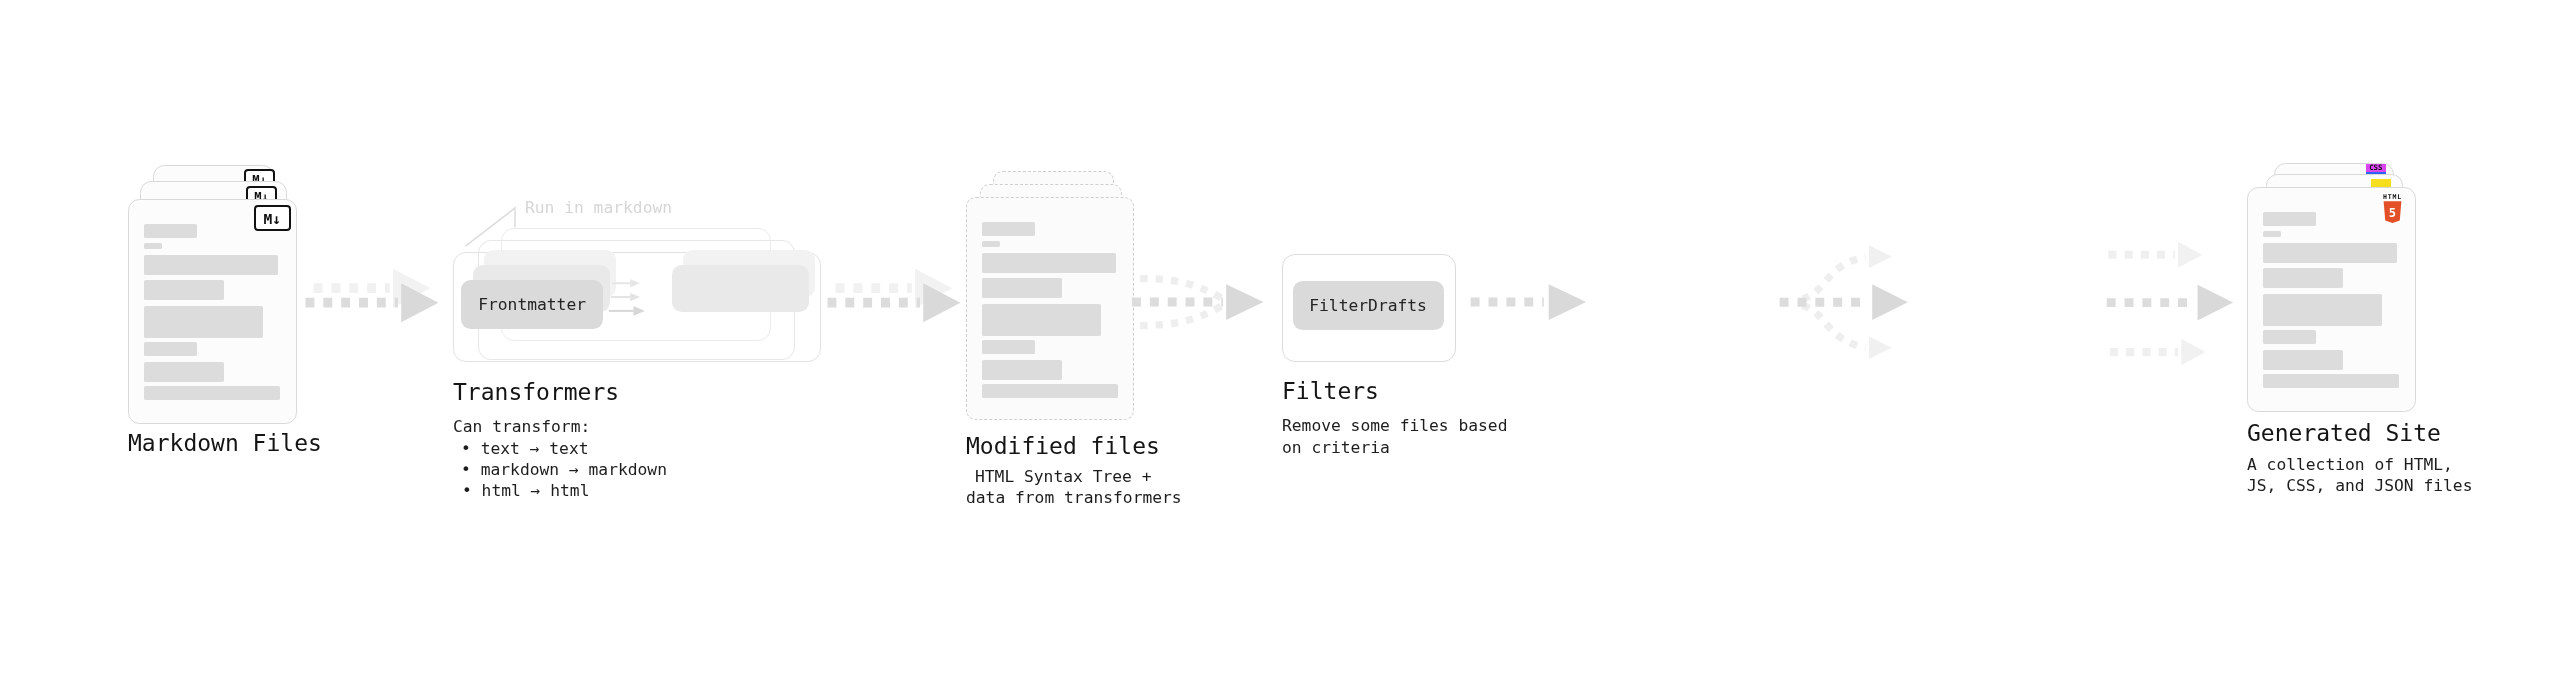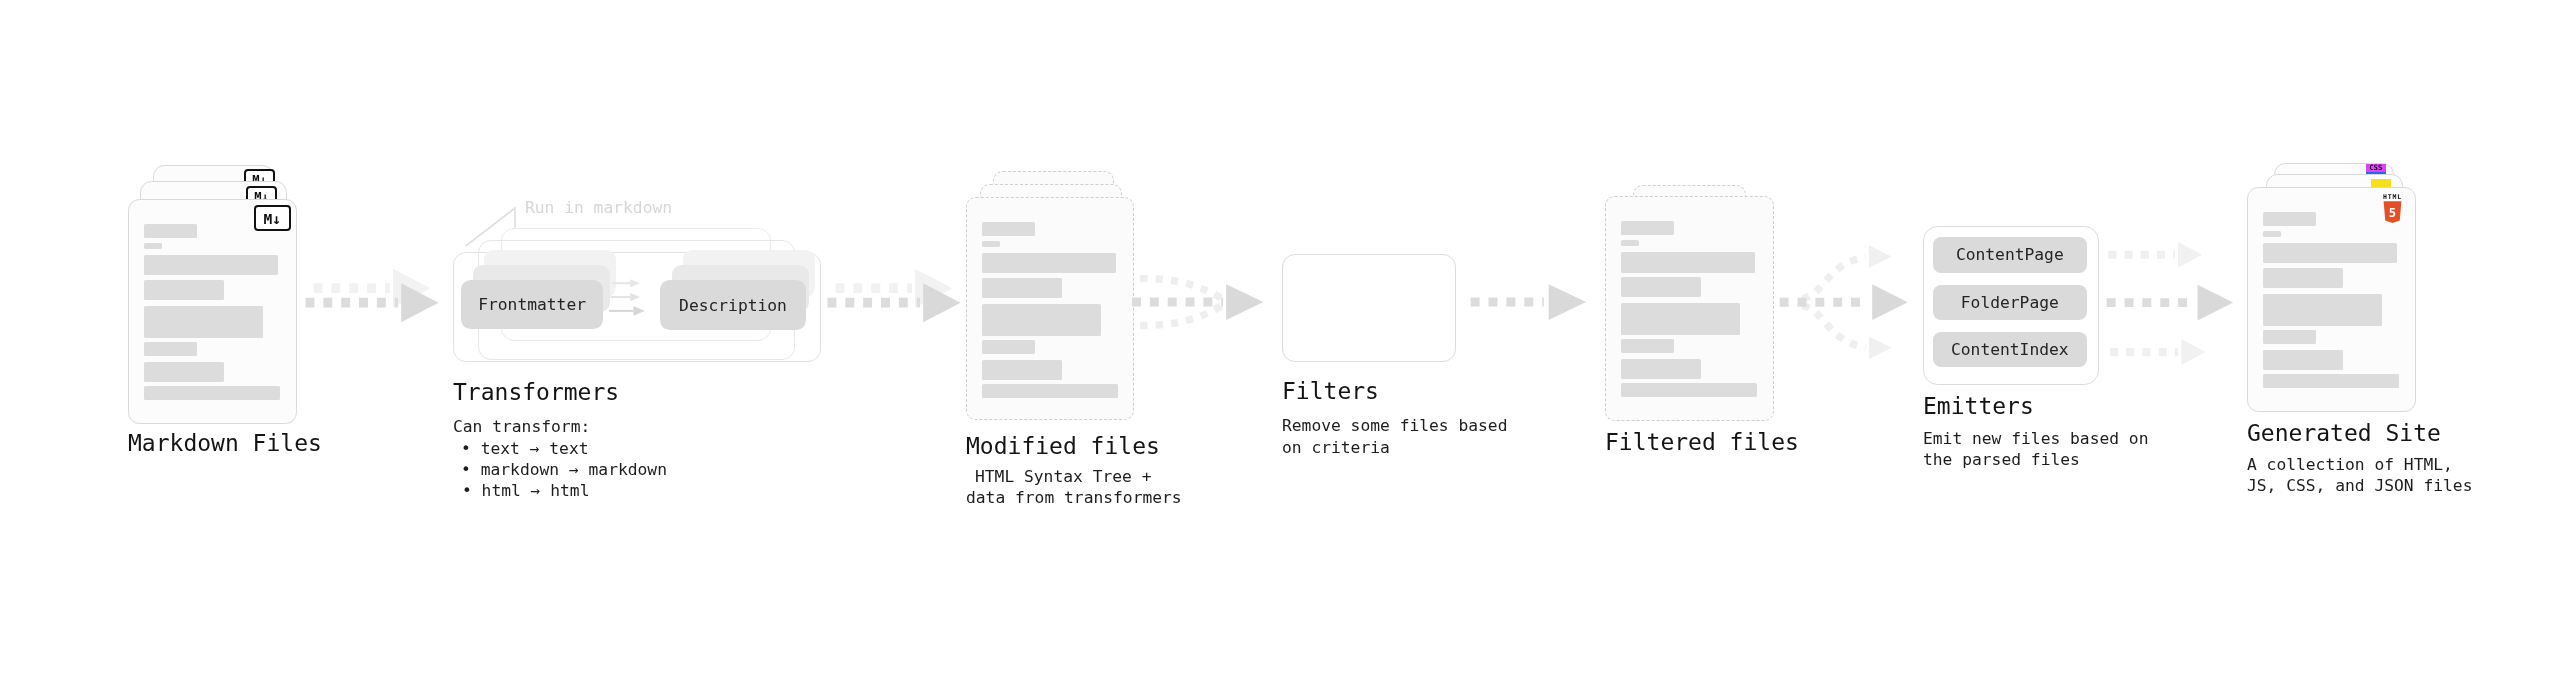--- a/index.html
+++ b/index.html
@@ -82,21 +82,20 @@
     <div class="outline" style="left:48px;top:33px;width:268px;height:111px;border-color:#ebebeb;"></div>
     <div class="outline" style="left:25px;top:45px;width:315px;height:118px;border-color:#e7e7e7;"></div>
     <div class="outline" style="left:0px;top:57px;width:366px;height:108px;border-color:#e2e2e2;"></div>
 
     <div class="node ghost2" style="left:31px;top:55px;width:132px;height:47px;"></div>
     <div class="node ghost1" style="left:19.5px;top:70px;width:137px;height:47px;"></div>
     <div class="node" style="left:8.1px;top:85px;width:142px;height:49px;">Frontmatter</div>
 
     <div class="node ghost2" style="left:230px;top:55px;width:132px;height:47px;"></div>
     <div class="node ghost1" style="left:219px;top:70px;width:137px;height:47px;"></div>
-    <div class="node" style="left:207px;top:85px;width:146px;height:50px;">Description</div>
 
     <svg style="left:156px;top:80px;" width="57" height="49" viewBox="0 0 70 60">
       <line x1="4" y1="10" x2="26" y2="10" stroke="#e6e6e6" stroke-width="2.5"></line>
       <polygon points="26,5 26,15 38,10" fill="#e6e6e6"></polygon>
       <line x1="2" y1="27" x2="26" y2="27" stroke="#e3e3e3" stroke-width="2.5"></line>
       <polygon points="26,22 26,32 38,27" fill="#e3e3e3"></polygon>
       <line x1="0" y1="44" x2="30" y2="44" stroke="#d7d7d7" stroke-width="2.5"></line>
       <polygon points="30,38 30,50 44,44" fill="#d7d7d7"></polygon>
     </svg>
 
@@ -138,63 +137,41 @@
 
   <svg style="left:1132px;top:268px;" width="142" height="73" viewBox="0 0 175 90">
     <path d="M10,13 C55,13 80,20 110,37" fill="none" stroke="#eeeeee" stroke-width="9" stroke-dasharray="9 10"></path>
     <path d="M10,71 C55,71 80,64 110,47" fill="none" stroke="#eeeeee" stroke-width="9" stroke-dasharray="9 10"></path>
     <line x1="0" y1="42" x2="112" y2="42" stroke="#dcdcdc" stroke-width="11" stroke-dasharray="11 11"></line>
     <polygon points="116,20 116,64 162,42" fill="#d9d9d9"></polygon>
   </svg>
 
   <div class="abs" style="left:1282px;top:254px;width:195px;height:211px;">
     <div class="panel" style="left:0px;top:0px;width:172px;height:106px;"></div>
+    <div class="node" style="left:10.6px;top:27px;width:151px;height:49px;">FilterDrafts</div>
     <div class="h1" style="left:0px;top:124px;">Filters</div>
     <div class="sub" style="left:0px;top:162px;">Remove some files based</div>
     <div class="sub" style="left:0px;top:184px;">on criteria</div>
   </div>
 
   <svg style="left:1469px;top:276px;" width="122" height="53" viewBox="0 0 150 65">
     <line x1="2" y1="32" x2="92" y2="32" stroke="#dcdcdc" stroke-width="11" stroke-dasharray="11 11"></line>
     <polygon points="98,10 98,54 144,32" fill="#d9d9d9"></polygon>
   </svg>
 
-  <div class="abs" style="left:1605px;top:172px;width:195px;height:301px;">
-    <div class="card dashed" style="left:28.4px;top:13px;width:111px;height:32.5px;"></div>
-    <div class="card dashed" style="left:0px;top:24.4px;width:167px;height:223px;">
-        <div class="bar" style="top: 23.6px; width: 53px; height: 14px;"></div>
-        <div class="bar" style="top: 43px; width: 18.7px; height: 5.7px;"></div>
-        <div class="bar" style="top: 55px; width: 134px; height: 20.3px;"></div>
-        <div class="bar" style="top: 80px; width: 80px; height: 19.5px;"></div>
-        <div class="bar" style="top: 106px; width: 119px; height: 32px;"></div>
-        <div class="bar" style="top: 142px; width: 53px; height: 14px;"></div>
-        <div class="bar" style="top: 162px; width: 80px; height: 19.5px;"></div>
-        <div class="bar" style="top: 186px; width: 136px; height: 14px;"></div>
-      </div>
-    <div class="h1" style="left:0px;top:257px;">Filtered files</div>
-  </div>
 
   <svg style="left:1778px;top:234px;" width="138" height="138" viewBox="0 0 170 170">
     <path d="M30,80 C60,72 58,38 108,28" fill="none" stroke="#eeeeee" stroke-width="9" stroke-dasharray="9 10"></path>
     <polygon points="112,14 112,42 140,28" fill="#f0f0f0"></polygon>
     <path d="M30,88 C60,96 58,130 108,140" fill="none" stroke="#eeeeee" stroke-width="9" stroke-dasharray="9 10"></path>
     <polygon points="112,126 112,154 140,140" fill="#f0f0f0"></polygon>
     <line x1="2" y1="84" x2="112" y2="84" stroke="#dcdcdc" stroke-width="11" stroke-dasharray="11 11"></line>
     <polygon points="116,62 116,106 160,84" fill="#d9d9d9"></polygon>
   </svg>
 
-  <div class="abs" style="left:1923px;top:226px;width:195px;height:252px;">
-    <div class="panel" style="left:0px;top:0px;width:174px;height:157px;border-radius:14.6px;"></div>
-    <div class="node" style="left:9.8px;top:10.6px;width:154px;height:36px;border-radius:8.1px;">ContentPage</div>
-    <div class="node" style="left:9.8px;top:59px;width:154px;height:35px;border-radius:8.1px;">FolderPage</div>
-    <div class="node" style="left:9.8px;top:106px;width:154px;height:35px;border-radius:8.1px;">ContentIndex</div>
-    <div class="h1" style="left:0px;top:167px;">Emitters</div>
-    <div class="sub" style="left:0px;top:203px;">Emit new files based on</div>
-    <div class="sub" style="left:0px;top:224px;">the parsed files</div>
-  </div>
 
   <svg style="left:2105px;top:228px;" width="134" height="146" viewBox="0 0 165 180">
     <line x1="4" y1="33" x2="86" y2="33" stroke="#efefef" stroke-width="10" stroke-dasharray="10 10"></line>
     <polygon points="90,17 90,49 120,33" fill="#f1f1f1"></polygon>
     <line x1="2" y1="92" x2="110" y2="92" stroke="#dcdcdc" stroke-width="11" stroke-dasharray="11 11"></line>
     <polygon points="114,70 114,114 158,92" fill="#d9d9d9"></polygon>
     <line x1="6" y1="153" x2="90" y2="153" stroke="#efefef" stroke-width="10" stroke-dasharray="10 10"></line>
     <polygon points="94,137 94,169 124,153" fill="#f1f1f1"></polygon>
   </svg>
 

